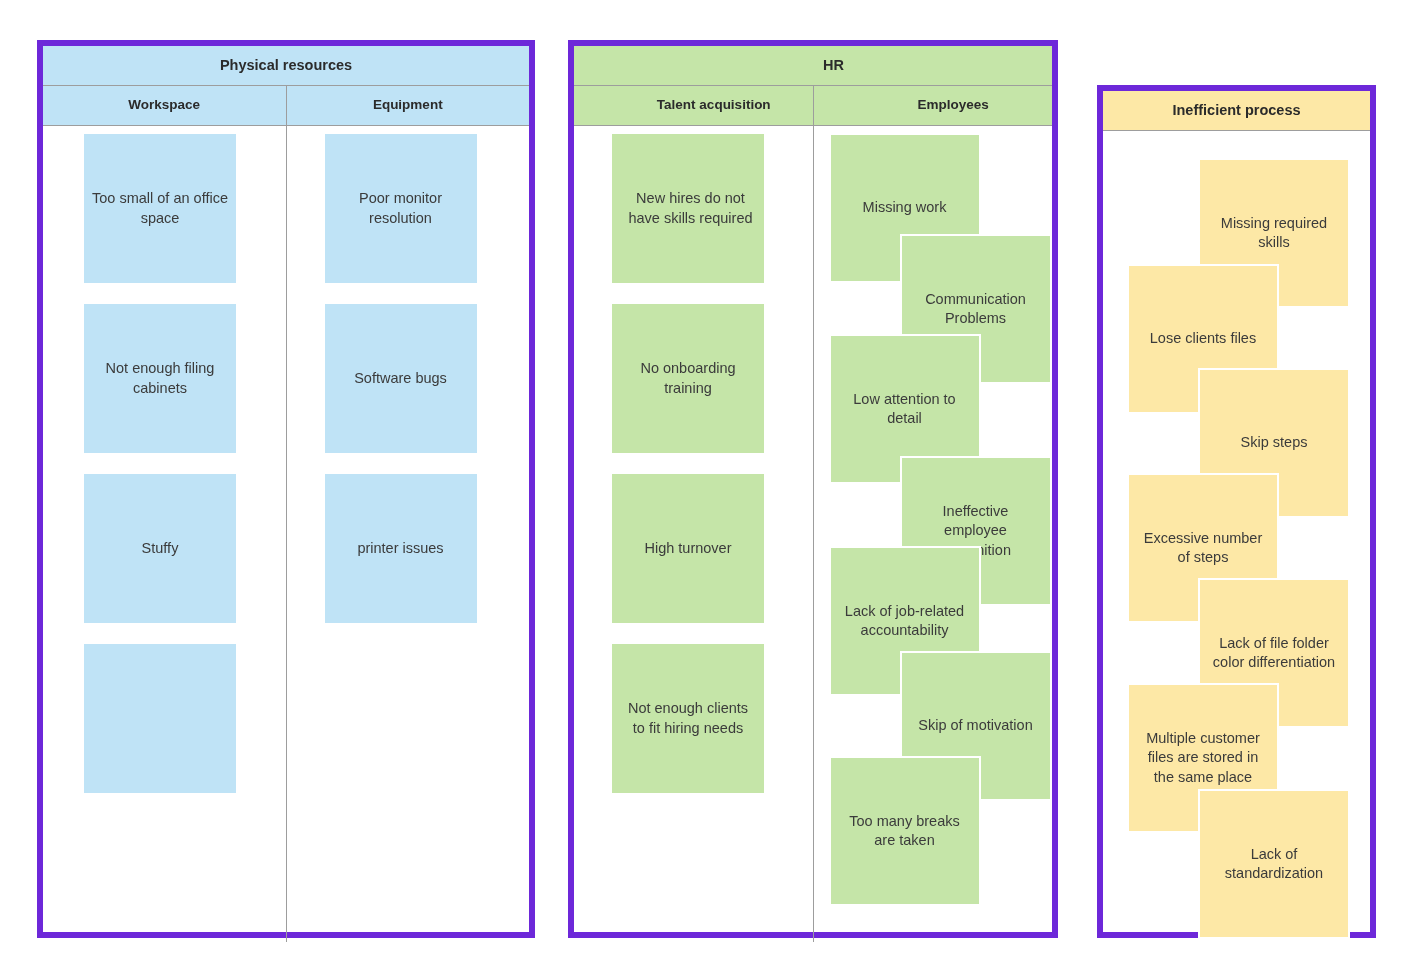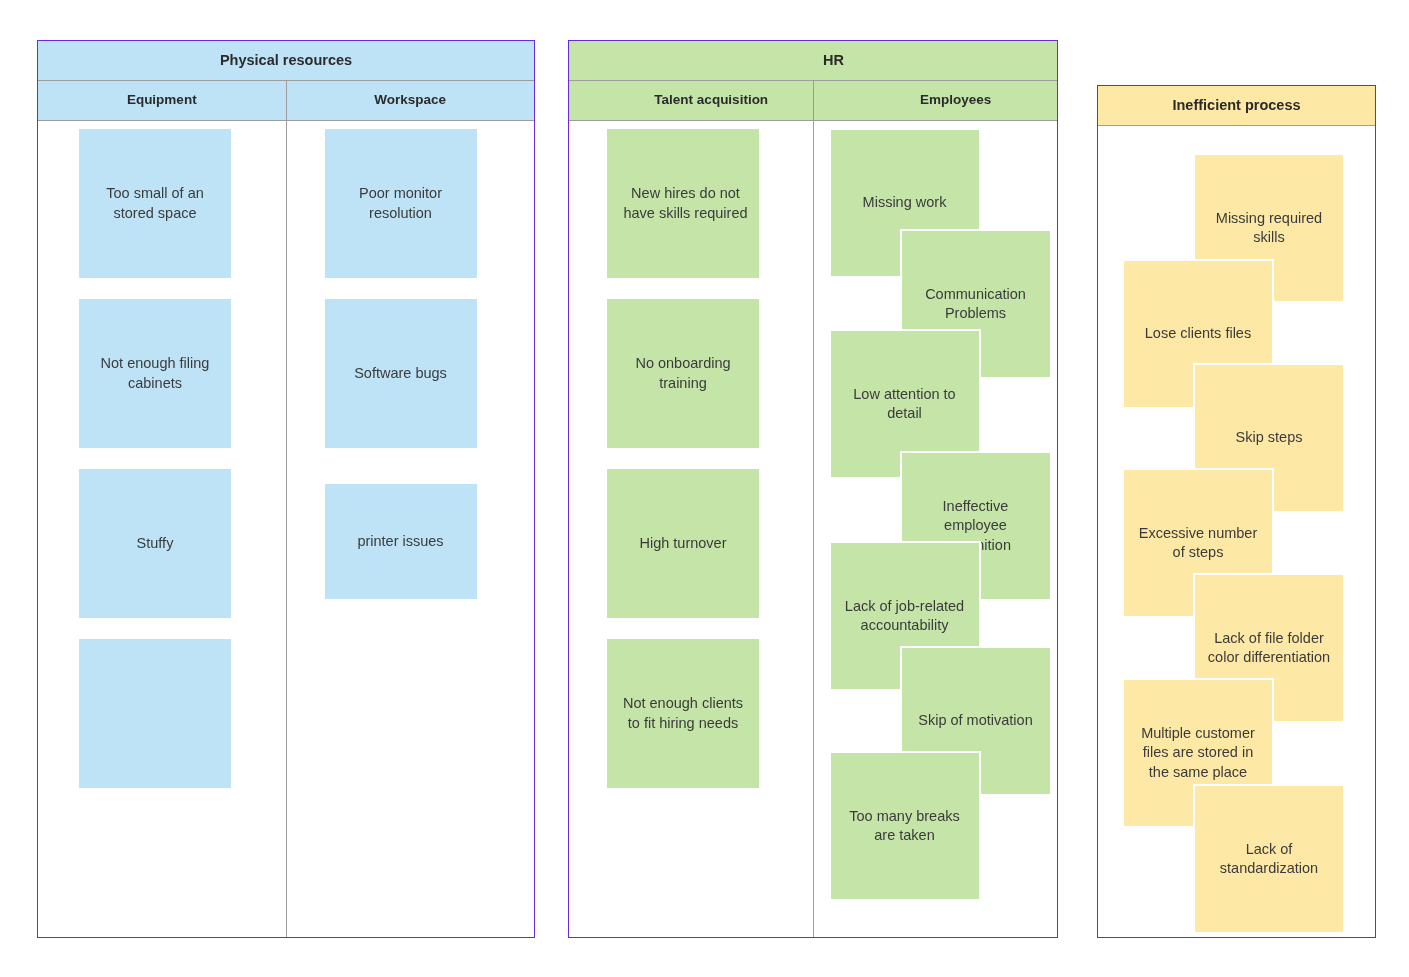--- a/index.html
+++ b/index.html
@@ -4,21 +4,21 @@
 <style>
   html,body{margin:0;padding:0;}
   body{
     width:1409px;height:977px;background:#ffffff;
     font-family:"Liberation Sans", sans-serif;
     color:#3a3a3a;overflow:hidden;position:relative;
   }
   .board{position:absolute;left:0;top:0;width:1409px;height:977px;}
 
   
-  .panel{position:absolute;box-sizing:border-box;border:1px solid #6d28d9;background:#fff;}
+  .panel{position:absolute;box-sizing:border-box;border:6px solid #6d28d9;background:#fff;}
   .panel-title{
     box-sizing:border-box;height:40px;line-height:38px;text-align:center;
     font-weight:bold;font-size:14.5px;color:#2b2b2b;
     border-bottom:1px solid #9d9d9d;
   }
   .subhead-row{display:flex;height:40px;box-sizing:border-box;border-bottom:1px solid #9d9d9d;}
   .subhead{
     flex:1 1 0;box-sizing:border-box;line-height:38px;text-align:center;
     font-weight:bold;font-size:13.5px;color:#2b2b2b;
   }
@@ -51,36 +51,36 @@
   #panel-process{left:1097px;top:85px;width:279px;height:853px;}
 </style>
 </head>
 <body>
 
 <div class="board">
 
   <section class="panel blue" id="panel-physical">
     <div class="panel-title">Physical resources</div>
     <div class="subhead-row">
+      <div class="subhead">Workspace</div>
       <div class="subhead">Equipment</div>
-      <div class="subhead">Workspace</div>
     </div>
     <div class="cols" style="height:816px;">
 
       <div class="col">
-        <div class="note" style="left:41px;top:8px;width:152px;height:149px;">Too small of an stored space</div>
+        <div class="note" style="left:41px;top:8px;width:152px;height:149px;">Too small of an office space</div>
         <div class="note" style="left:41px;top:178px;width:152px;height:149px;">Not enough filing cabinets</div>
         <div class="note" style="left:41px;top:348px;width:152px;height:149px;">Stuffy</div>
         <div class="note" style="left:41px;top:518px;width:152px;height:149px;"></div>
       </div>
 
       <div class="col">
         <div class="note" style="left:38px;top:8px;width:152px;height:149px;">Poor monitor resolution</div>
         <div class="note" style="left:38px;top:178px;width:152px;height:149px;">Software bugs</div>
-        <div class="note" style="left:38px;top:363px;width:152px;height:115px;">printer issues</div>
+        <div class="note" style="left:38px;top:348px;width:152px;height:149px;">printer issues</div>
       </div>
     </div>
   </section>
 
   <section class="panel green" id="panel-hr">
     <div class="panel-title">HR</div>
     <div class="subhead-row">
       <div class="subhead">Talent acquisition</div>
       <div class="subhead">Employees</div>
     </div>

